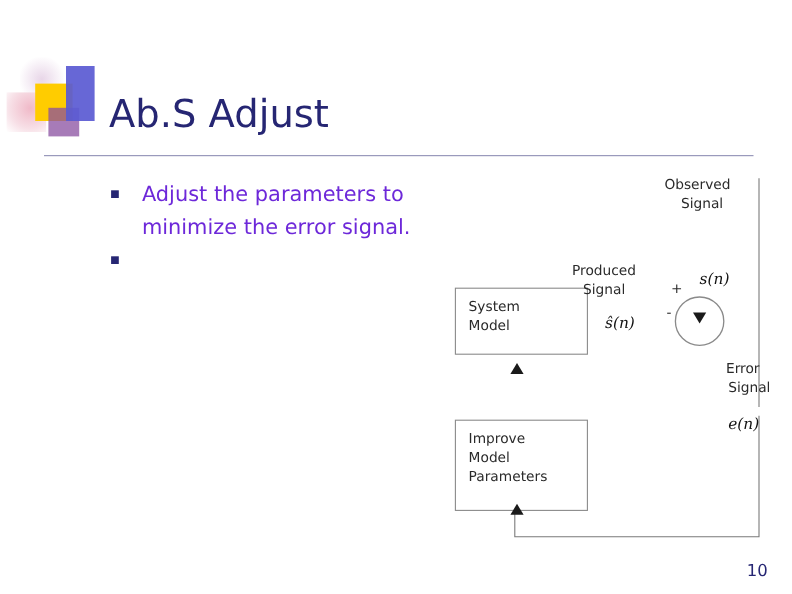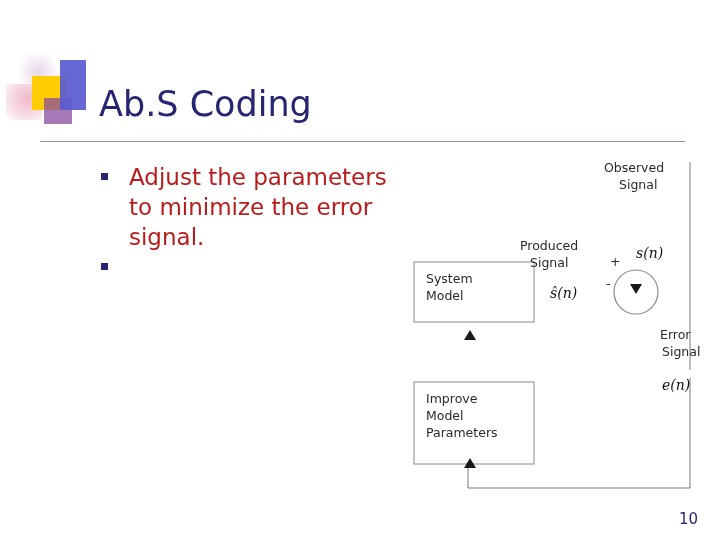--- a/index.html
+++ b/index.html
@@ -72,23 +72,23 @@
   .bullets {
     position: absolute;
     left: 98px;
     top: 162px;
     width: 300px;
   }
   .bullet {
     position: relative;
     padding-left: 31px;
     margin-bottom: 0px;
-    font-size: 23px;
+    font-size: 19px;
     line-height: 30px;
-    color: #b91c1c;
+    color: #6d28d9;
   }
   .bullet .marker {
     position: absolute;
     left: 3px;
     top: 11px;
     width: 7px;
     height: 7px;
     background: #262673;
   }
 
@@ -129,21 +129,21 @@
 <body>
 
 <div class="deco">
   <div class="sq sq-soft"></div>
   <div class="sq sq-pink"></div>
   <div class="sq sq-yellow"></div>
   <div class="sq sq-purple"></div>
   <div class="sq sq-blue"></div>
 </div>
 
-<div class="title">Ab.S Coding</div>
+<div class="title">Ab.S Adjust</div>
 <div class="title-rule"></div>
 
 <div class="bullets">
   <div class="bullet">
     <span class="marker"></span>
     <span>Adjust the parameters to minimize the error signal.</span>
   </div>
   <div class="bullet">
     <span class="marker"></span>
   </div>

